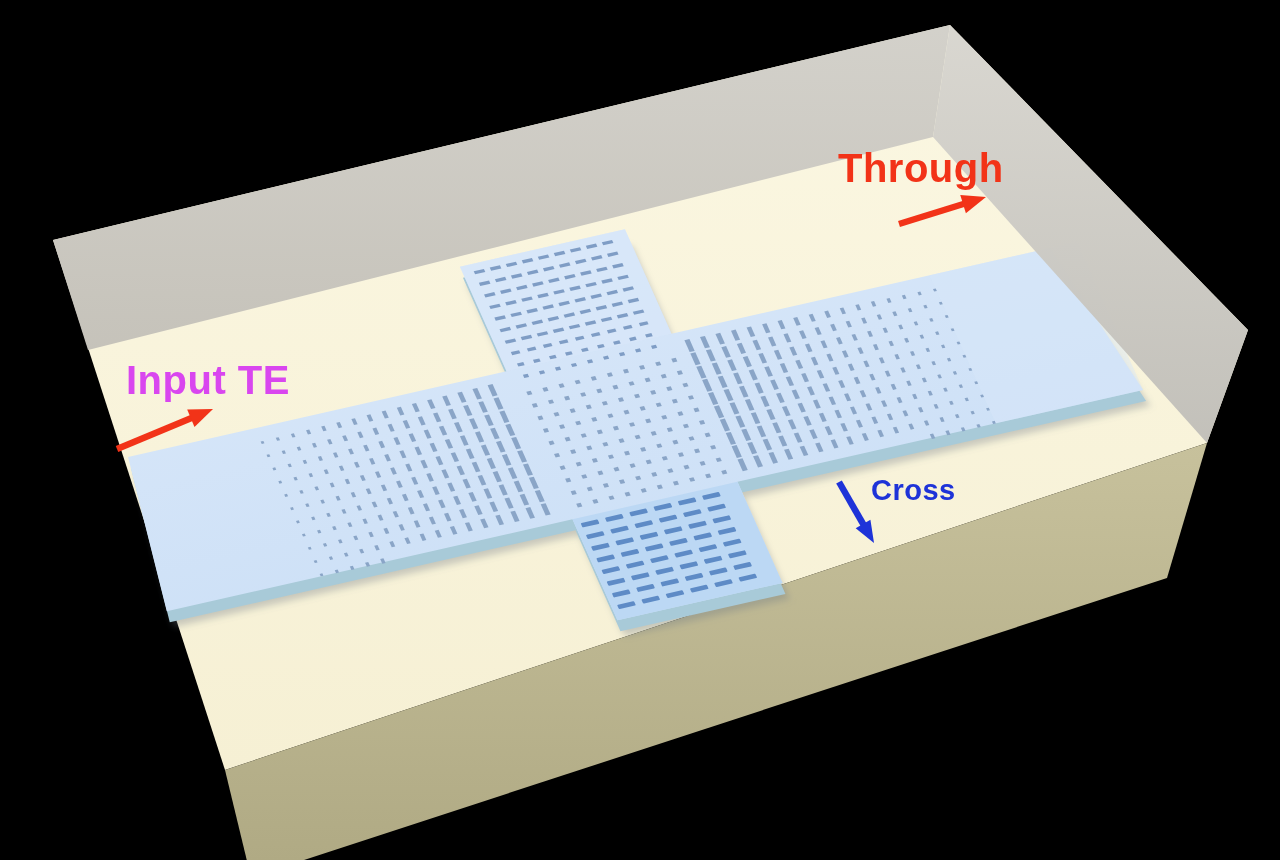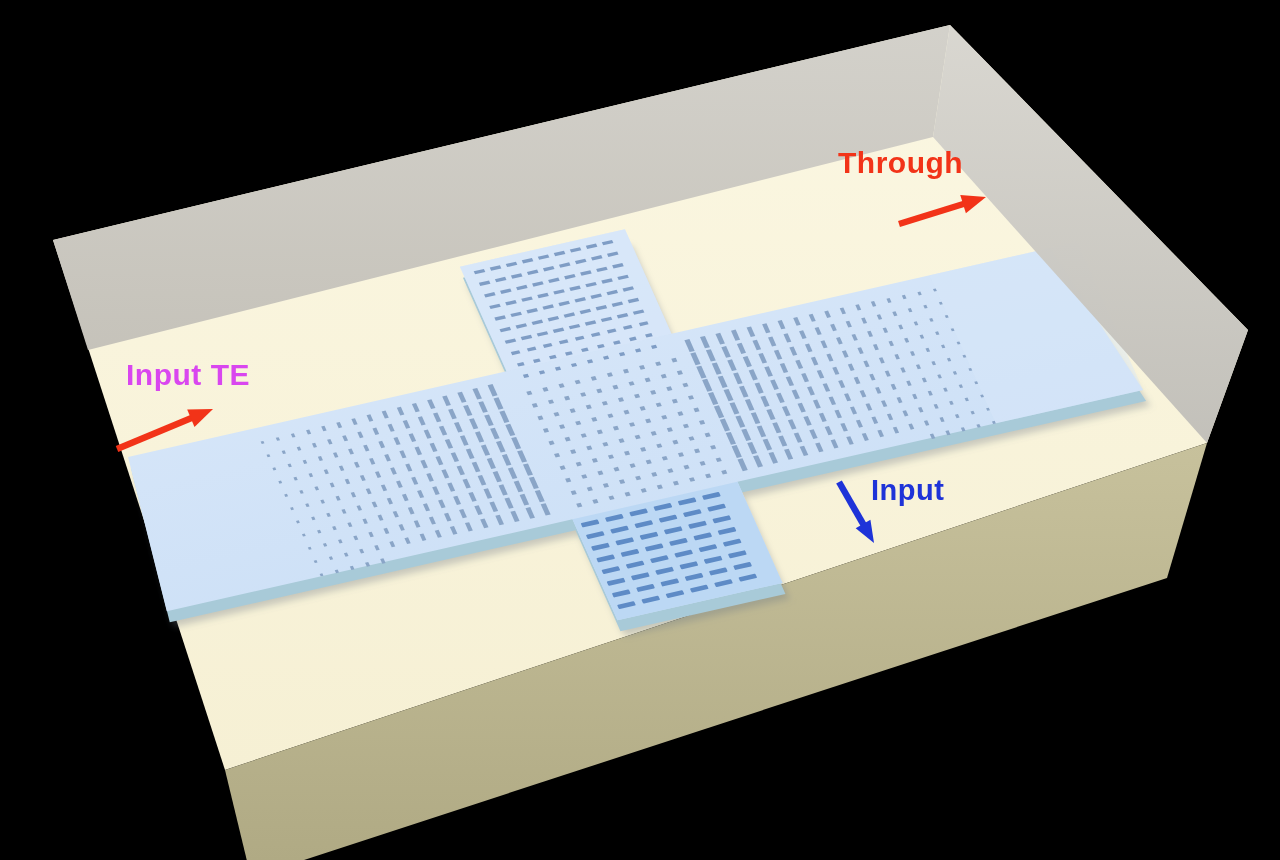--- a/index.html
+++ b/index.html
@@ -1,20 +1,20 @@
 <!DOCTYPE html>
 <html><head>
 <meta charset="utf-8">
 <style>
   html,body{margin:0;padding:0;background:#000;}
   .scene{position:relative;width:1280px;height:860px;background:#000;overflow:hidden;
          font-family:"Liberation Sans",sans-serif;}
   .scene svg{position:absolute;left:0;top:0;}
   .lbl{position:absolute;font-family:"Liberation Sans",sans-serif;font-weight:bold;
-       font-size:30px;line-height:1.1;white-space:nowrap;letter-spacing:0.5px;}
+       font-size:40px;line-height:1.1;white-space:nowrap;letter-spacing:0.5px;}
   #lbl-cross{font-size:29px;}
 </style>
 </head>
 <body>
 
 <div class="scene">
   <svg id="render" width="1280" height="860" viewBox="0 0 1280 860">
       <defs>
         <linearGradient id="gTop" x1="0" y1="0" x2="0" y2="1">
           <stop offset="0%" stop-color="#fbf7e2"></stop>
@@ -654,14 +654,14 @@
         <line x1="899" y1="224" x2="964.9885889901528" y2="203.52078272719396" stroke="#f23318" stroke-width="6.5"></line>
         <polygon points="986,197 965.8942532578186,213.1866904566456 960.2626681752421,195.04047185723212" fill="#f23318"></polygon>
       </g>
       <g>
         <line x1="839" y1="482" x2="864.0466108525984" y2="525.6526646288144" stroke="#1e33d8" stroke-width="6.5"></line>
         <polygon points="874,543 855.6786544051043,528.1481214793414 870.4238894706122,519.6877407040502" fill="#1e33d8"></polygon>
       </g>
     </svg>
   <div class="lbl" id="lbl-input" style="left: 126px; top: 358px; color: #d946ef;">Input TE</div>
   <div class="lbl" id="lbl-through" style="left: 838px; top: 146px; color: rgb(242, 51, 24);">Through</div>
-  <div class="lbl" id="lbl-cross" style="left: 871px; top: 475px; color: rgb(30, 51, 216);">Input</div>
+  <div class="lbl" id="lbl-cross" style="left: 871px; top: 475px; color: rgb(30, 51, 216);">Cross</div>
 </div>
 
 </body></html>

